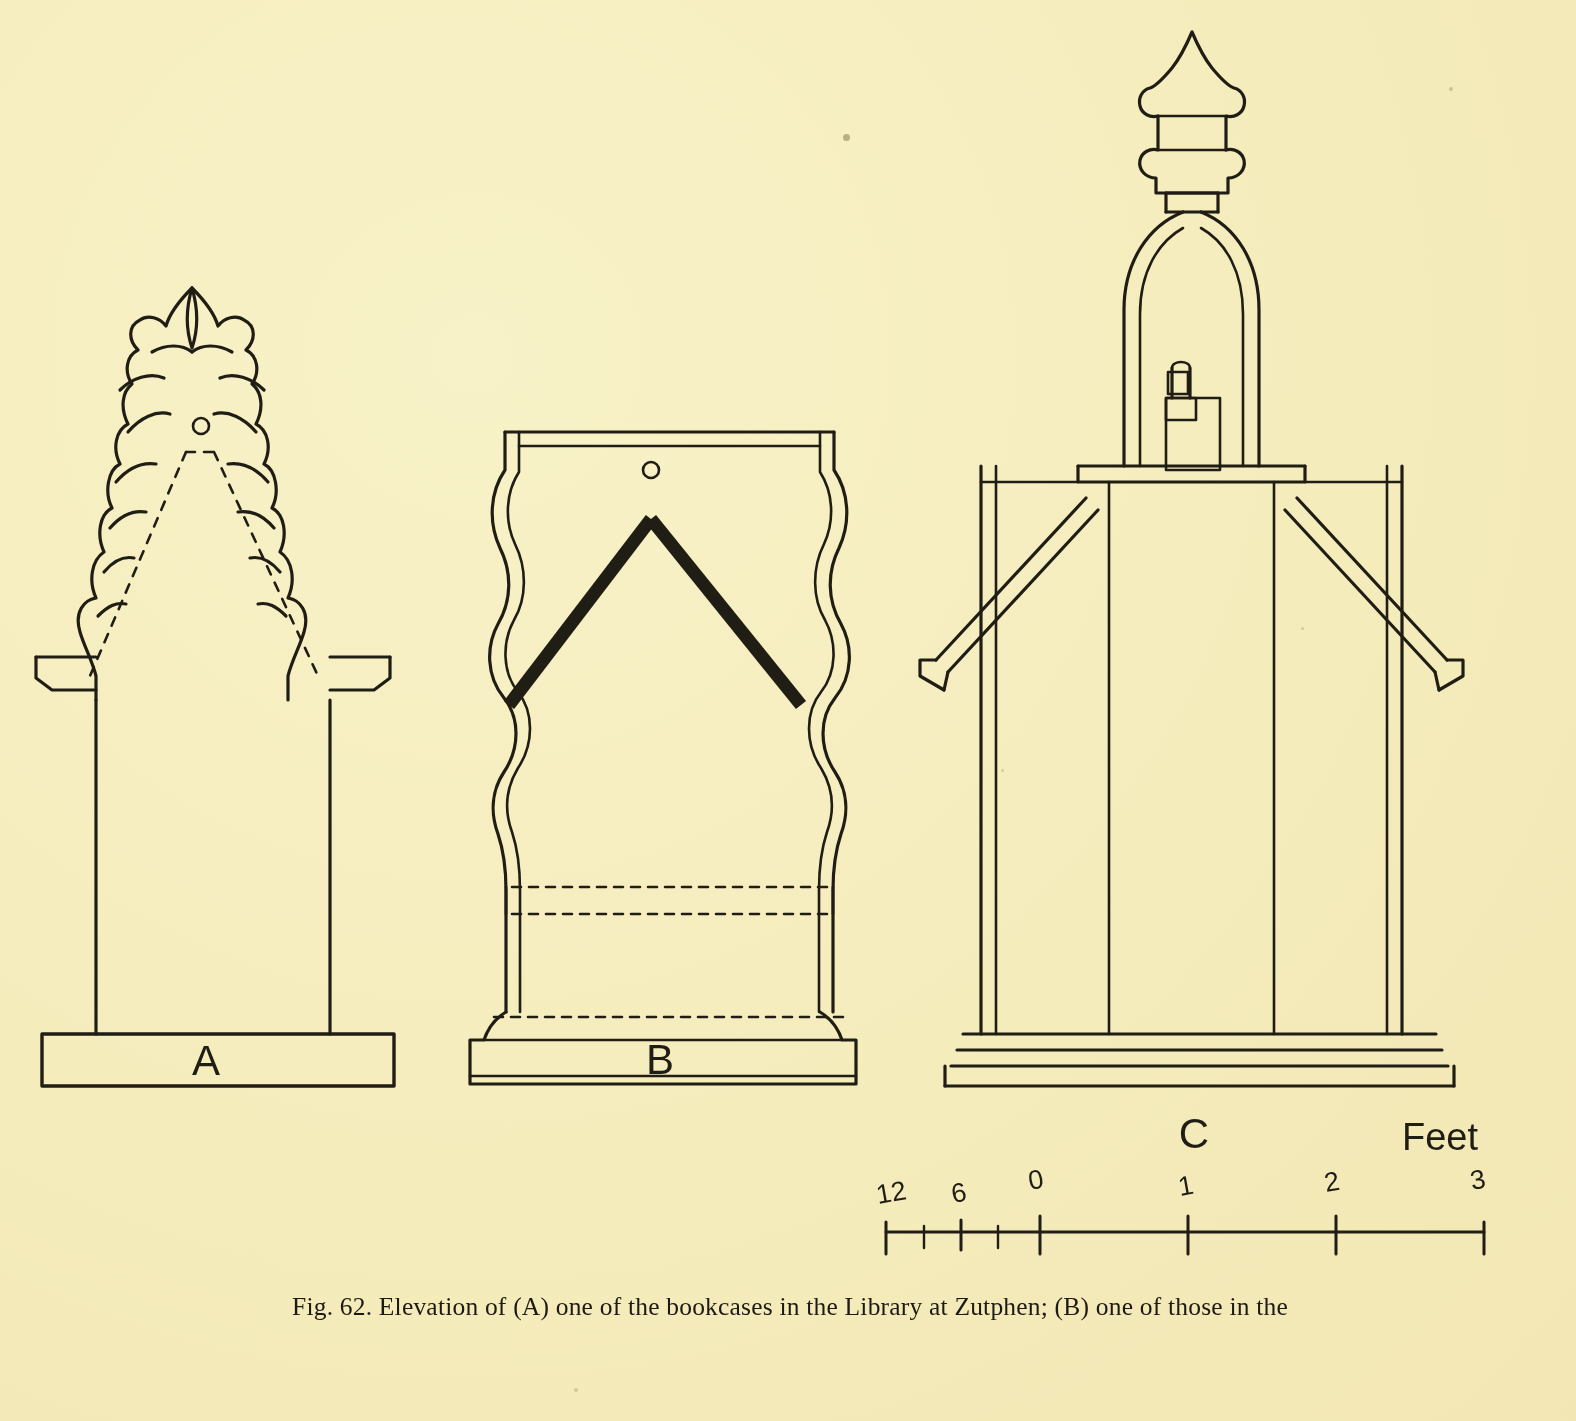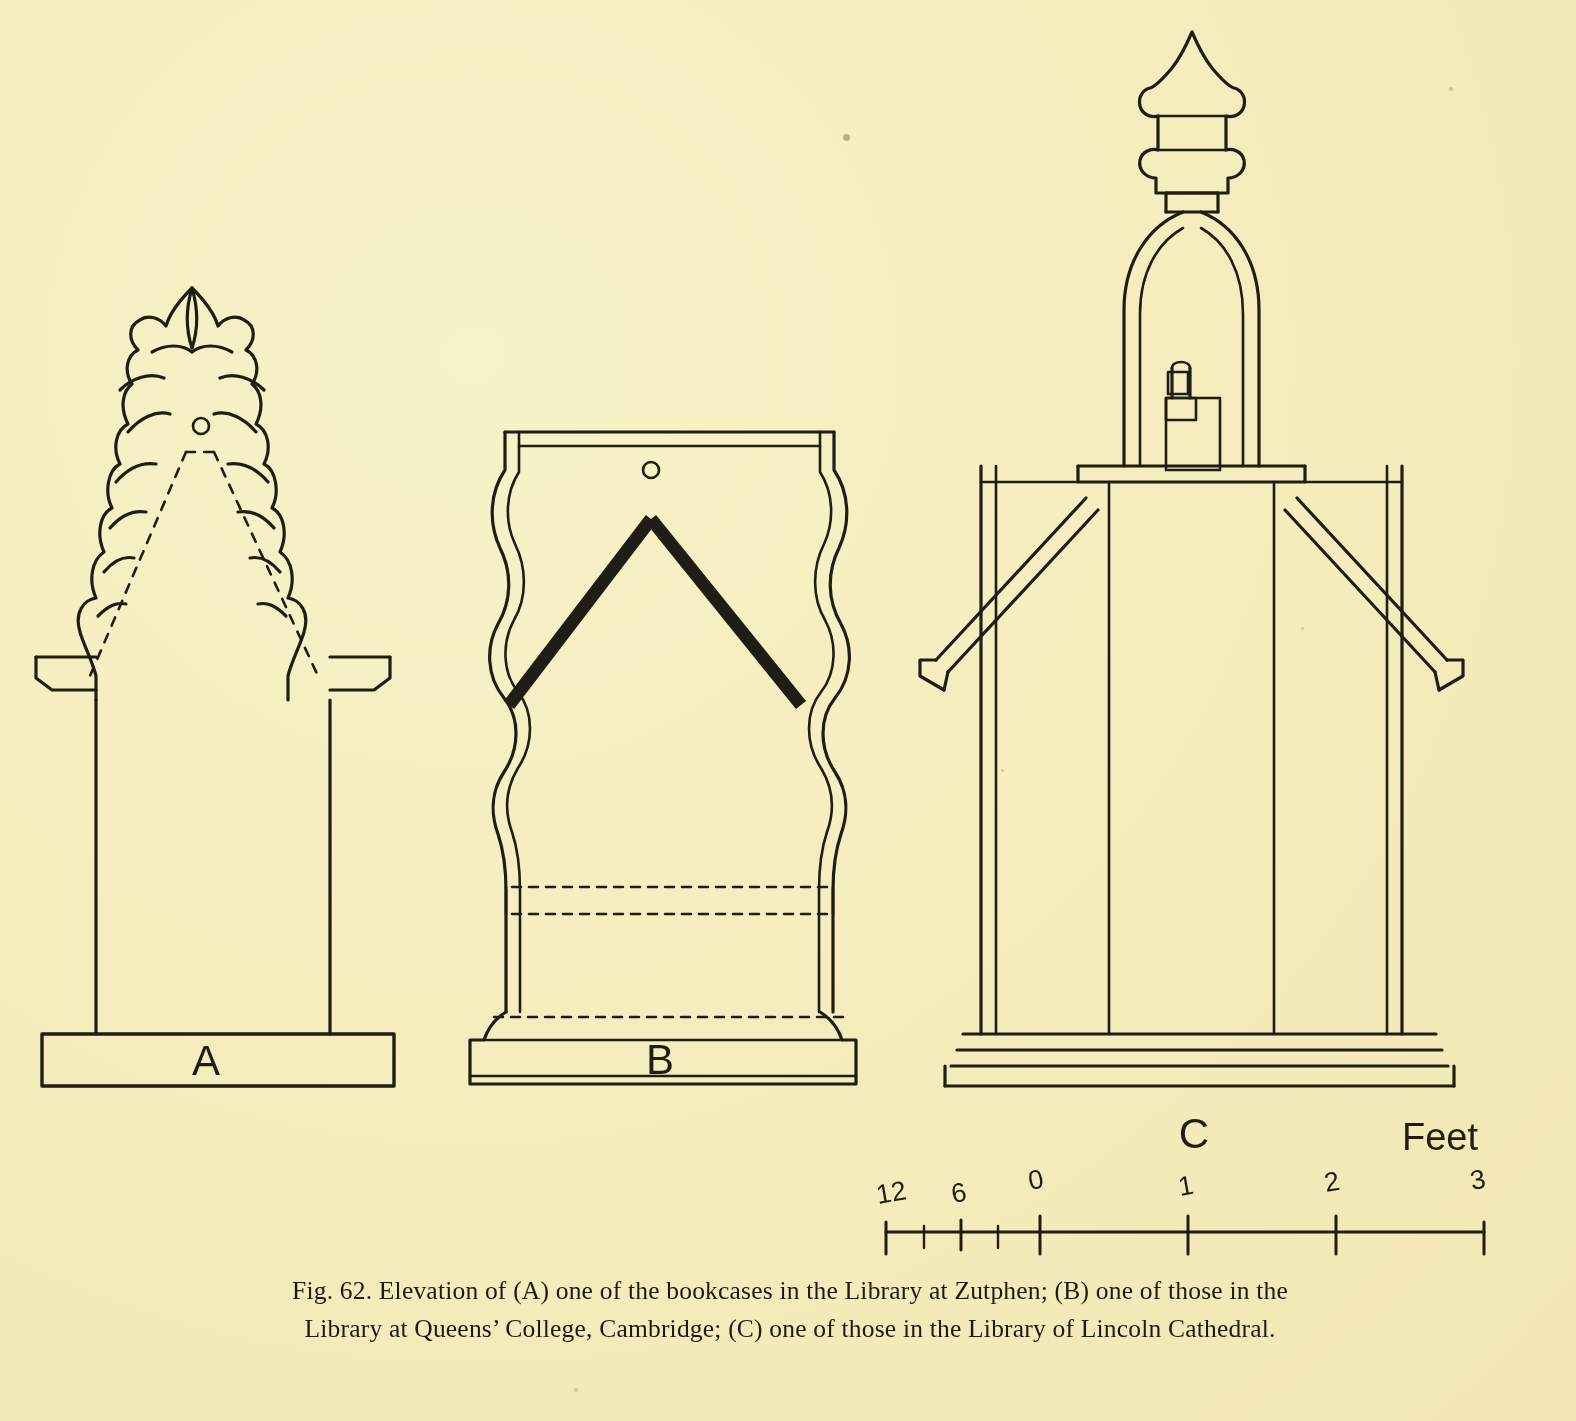--- a/index.html
+++ b/index.html
@@ -43,20 +43,21 @@
     text-align: center;
     font-size: 25.5px;
     line-height: 1.5;
     color: #1d1a12;
     letter-spacing: .2px;
     font-family: "Liberation Serif", serif;
   }
   #caption .line {
     display: block;
     white-space: nowrap;
+    margin-top: 16px;
   }
 </style>
 </head>
 <body>
 
 <div id="paper"></div>
 
 <div class="speck" style="left:843px;top:134px;width:7px;height:7px;"></div>
 <div class="speck" style="left:1449px;top:87px;width:4px;height:4px;opacity:.35;"></div>
 <div class="speck" style="left:303px;top:628px;width:3px;height:3px;opacity:.35;"></div>
@@ -290,14 +291,13 @@
       <text x="1180" y="1196" transform="rotate(-10 1180 1196)">1</text>
       <text x="1326" y="1192" transform="rotate(-10 1326 1192)">2</text>
       <text x="1472" y="1190" transform="rotate(-10 1472 1190)">3</text>
     </g>
     <text x="1402" y="1150" font-family="Liberation Sans, sans-serif" font-size="38" fill="#201d14" stroke="none">Feet</text>
   </g>
 </svg>
 
 <div id="caption">
   <span class="line">Fig. 62.  Elevation of (A) one of the bookcases in the Library at Zutphen; (B) one of those in the</span>
-  <span class="line">Library at Queens’ College, Cambridge; (C) one of those in the Library of Lincoln Cathedral.</span>
 </div>
 
 </body></html>

